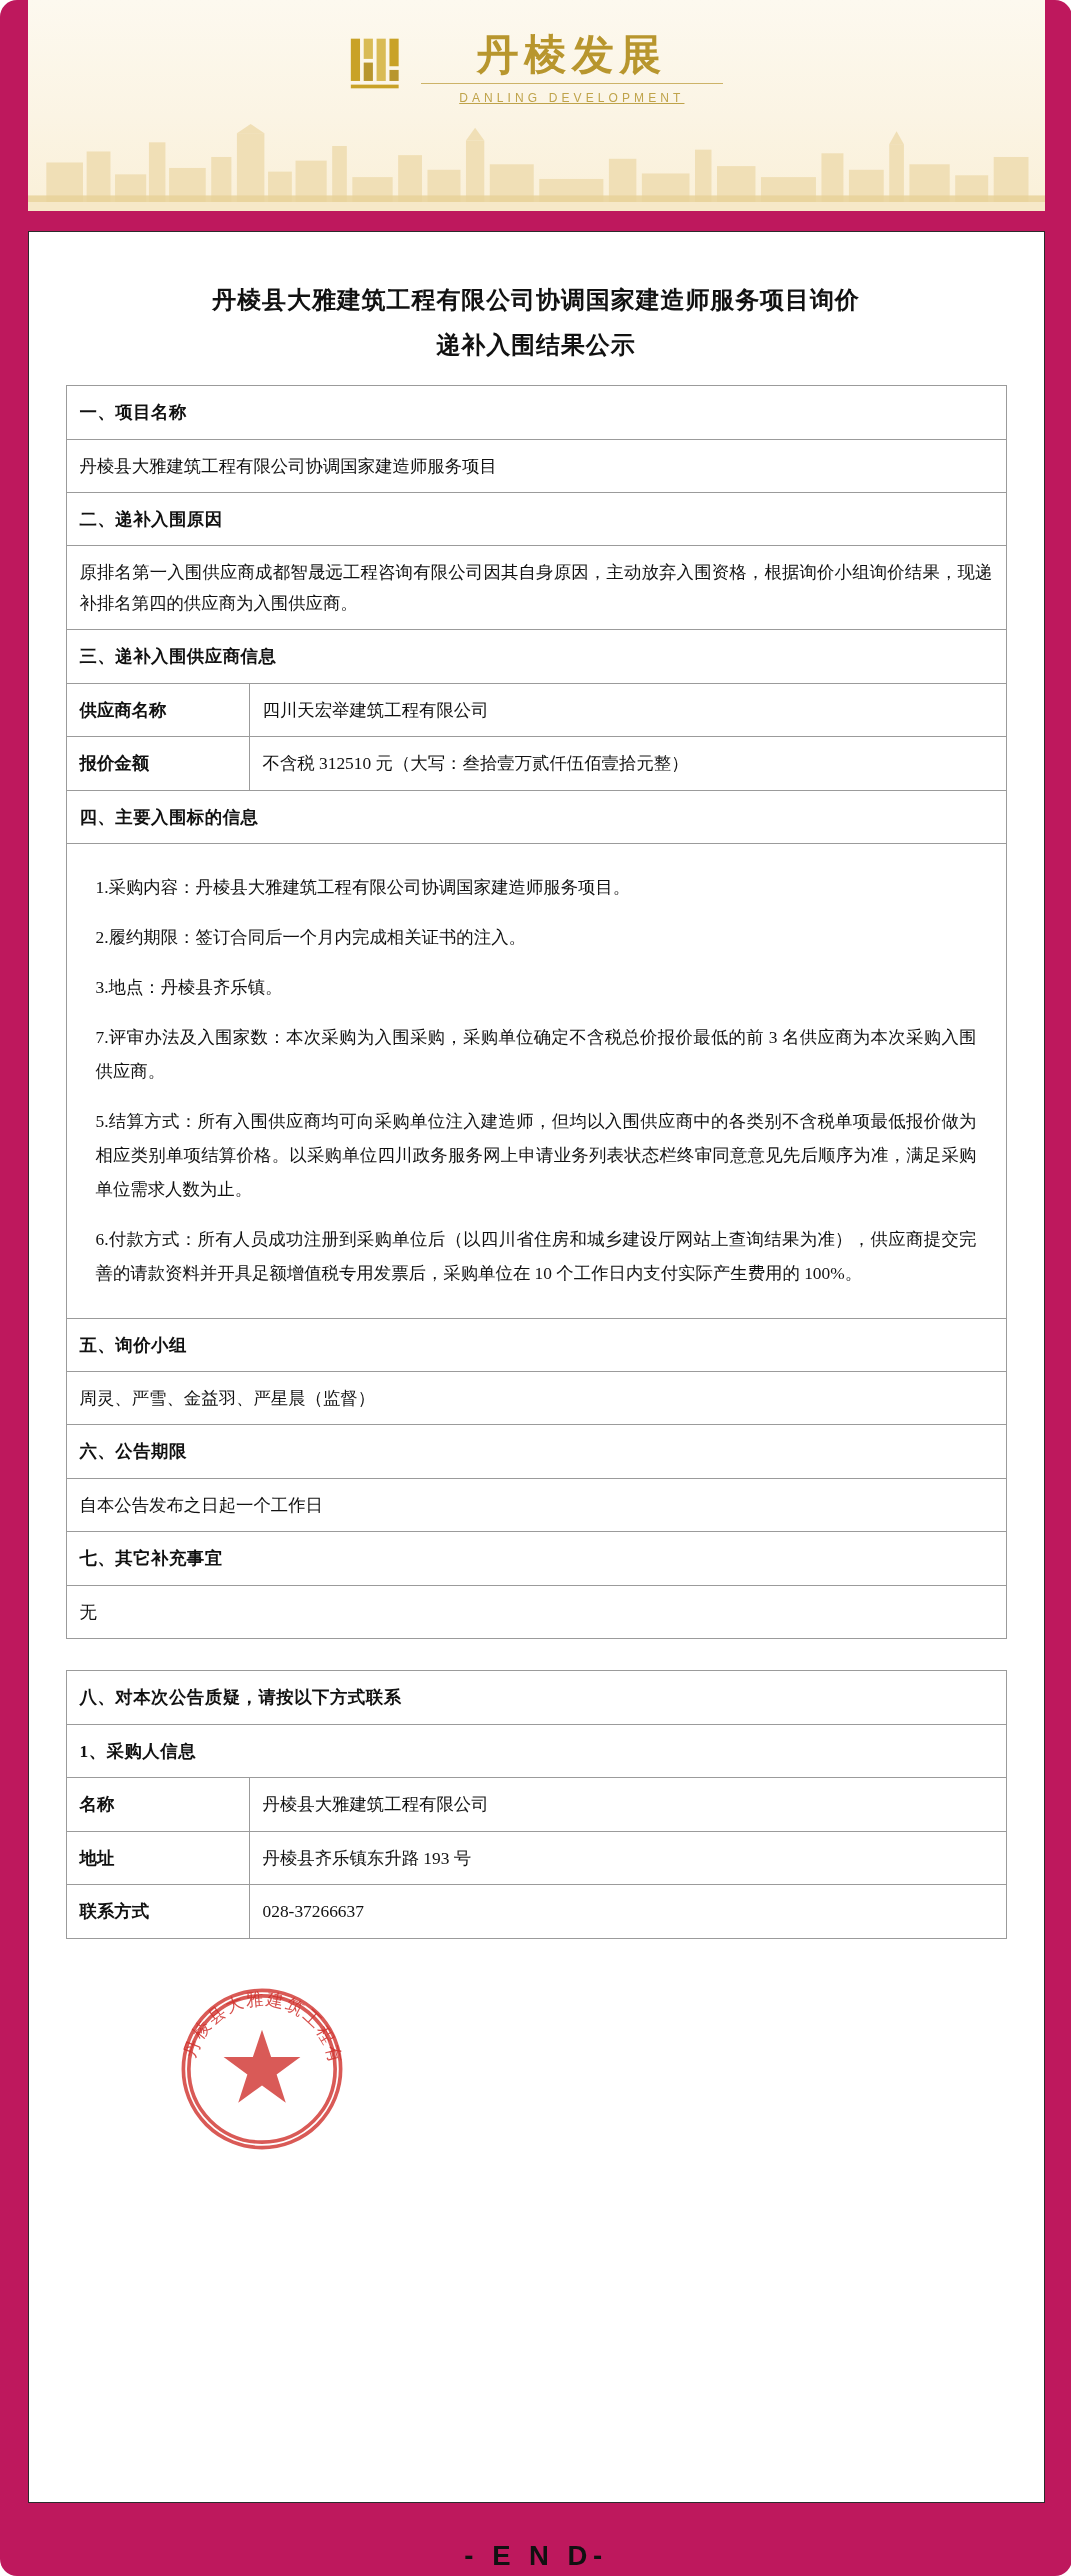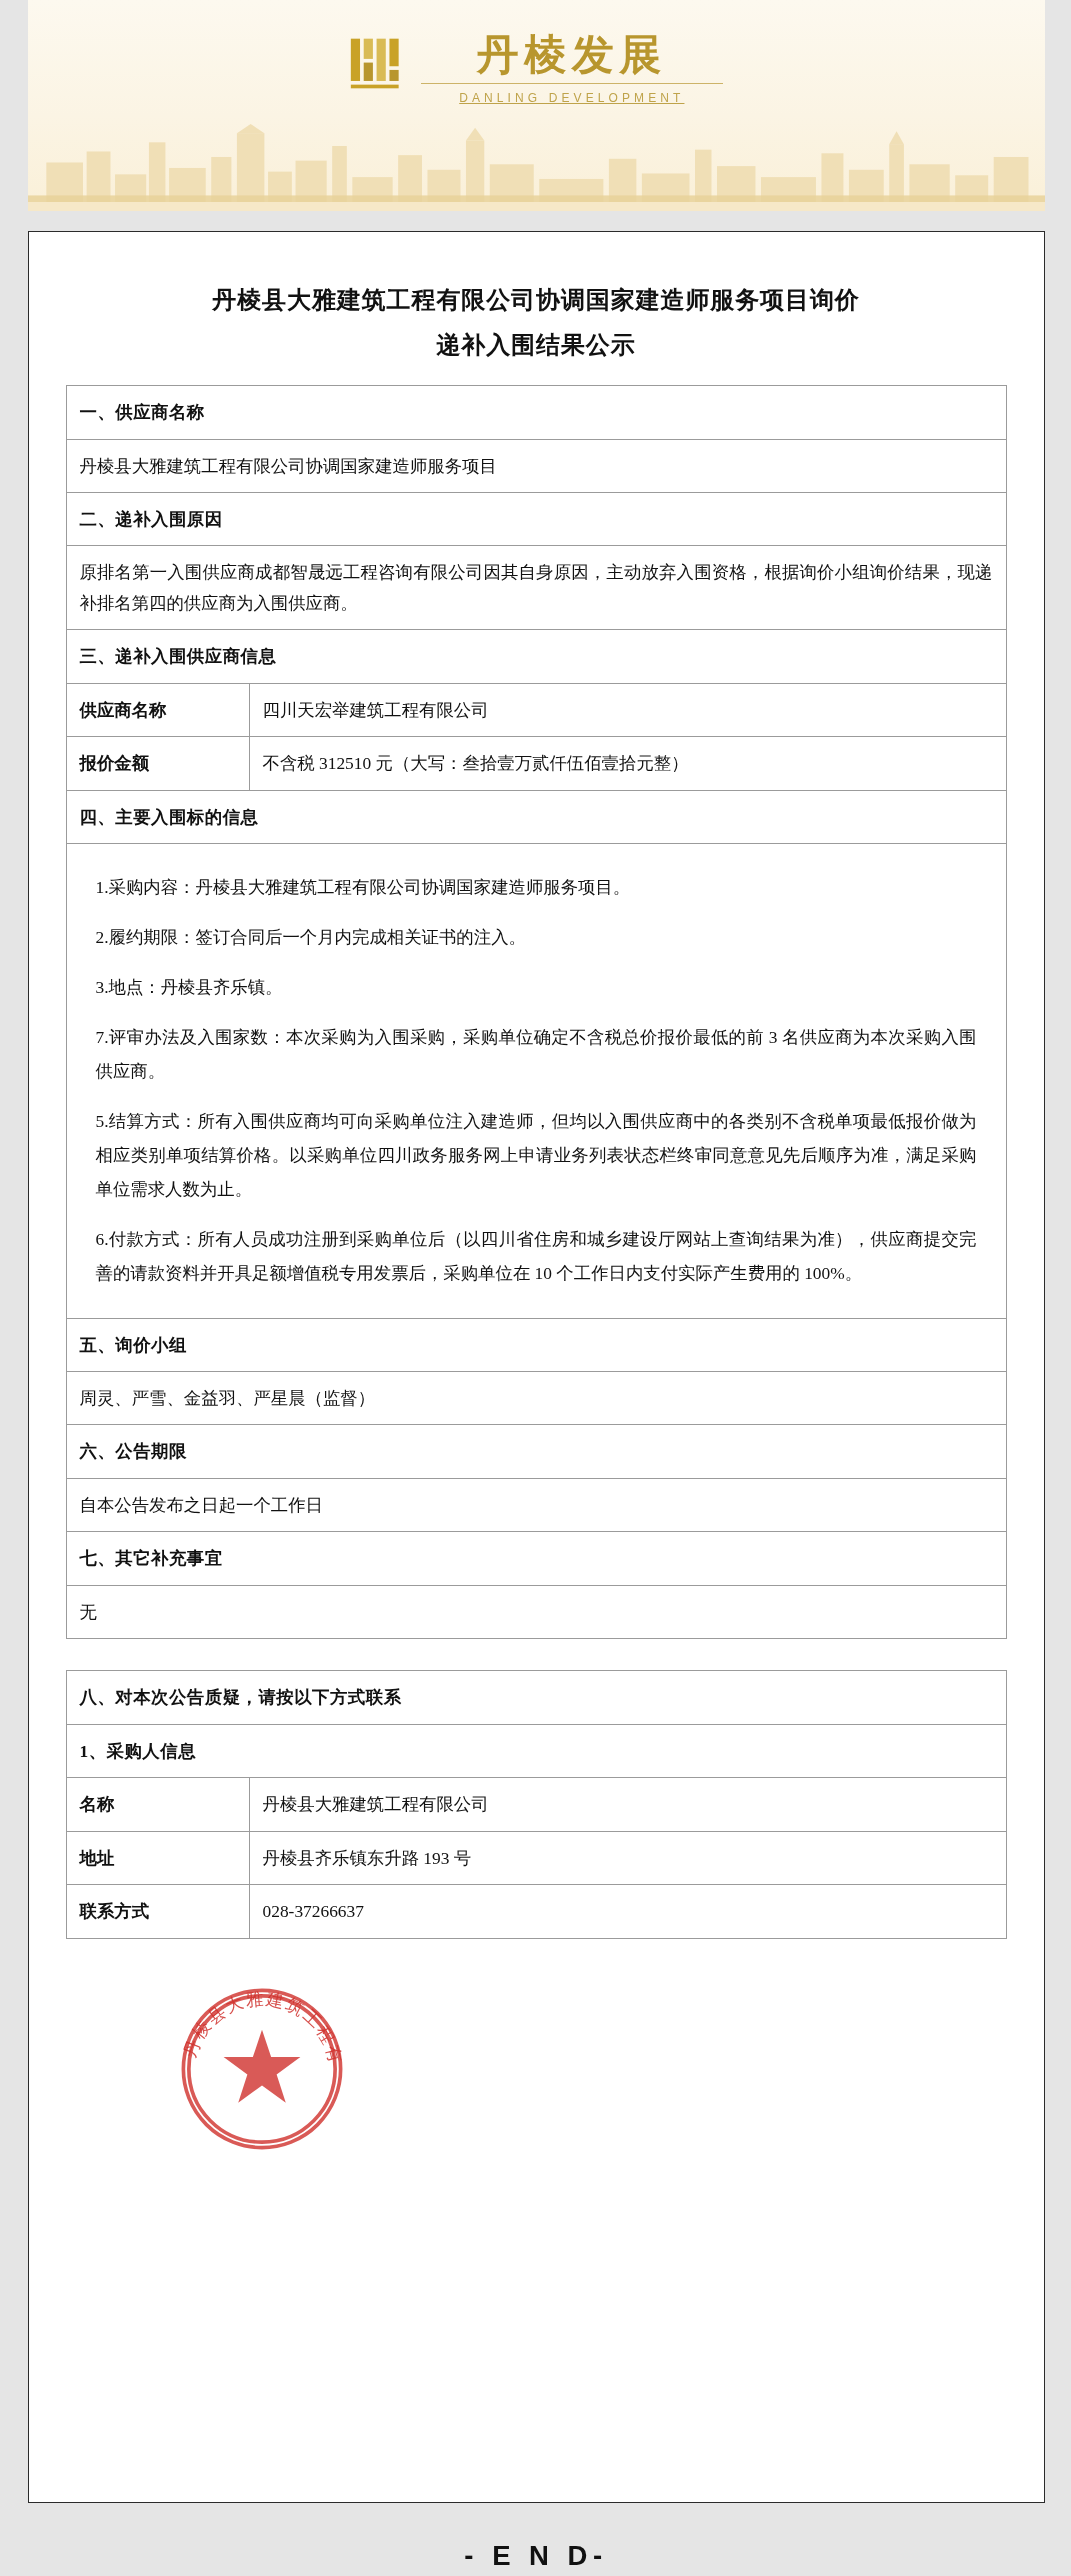--- a/index.html
+++ b/index.html
@@ -9,22 +9,23 @@
   }
   body {
     width: 1072px;
     font-family: "Liberation Serif", "DejaVu Serif", serif;
     color: #1a1a1a;
   }
   .page {
     width: 1072px;
     min-height: 2576px;
     position: relative;
-    background: #e5e5e5;
+    background: #be185d;
     box-sizing: border-box;
+    border-radius: 17px;
   }
 
   
   .banner {
     position: relative;
     margin: 0 auto;
     width: 1017px;
     height: 211px;
     background: linear-gradient(180deg, #fdf9ef 0%, #fbf4e4 55%, #faf0d8 100%);
     overflow: hidden;
@@ -251,21 +252,21 @@
     <div class="doc-title">丹棱县大雅建筑工程有限公司协调国家建造师服务项目询价</div>
     <div class="doc-title-2">递补入围结果公示</div>
 
     <table class="grid">
       <colgroup>
         <col style="width:183px">
         <col>
       </colgroup>
       <tbody>
         <tr>
-          <td class="section" colspan="2">一、供应商名称</td>
+          <td class="section" colspan="2">一、项目名称</td>
         </tr>
         <tr>
           <td class="para" colspan="2">丹棱县大雅建筑工程有限公司协调国家建造师服务项目</td>
         </tr>
 
         <tr>
           <td class="section" colspan="2">二、递补入围原因</td>
         </tr>
         <tr>
           <td class="para" colspan="2">原排名第一入围供应商成都智晟远工程咨询有限公司因其自身原因，主动放弃入围资格，根据询价小组询价结果，现递补排名第四的供应商为入围供应商。</td>

